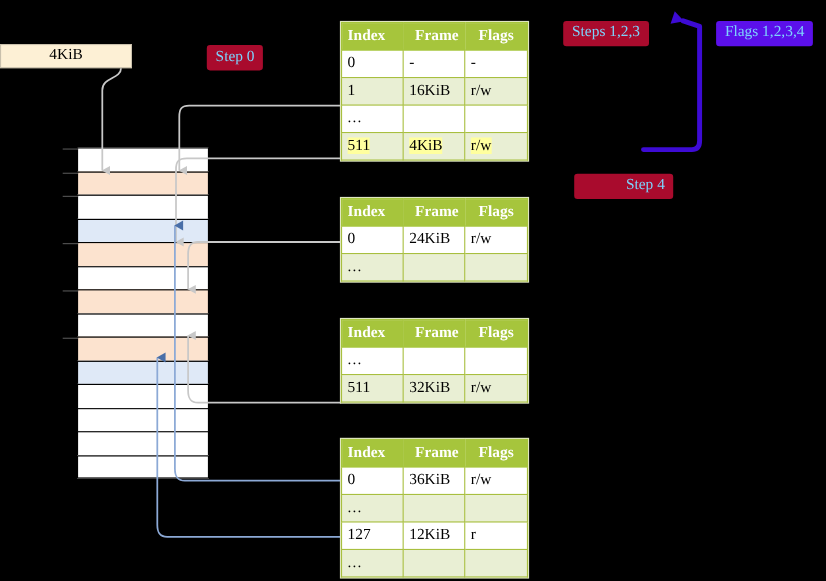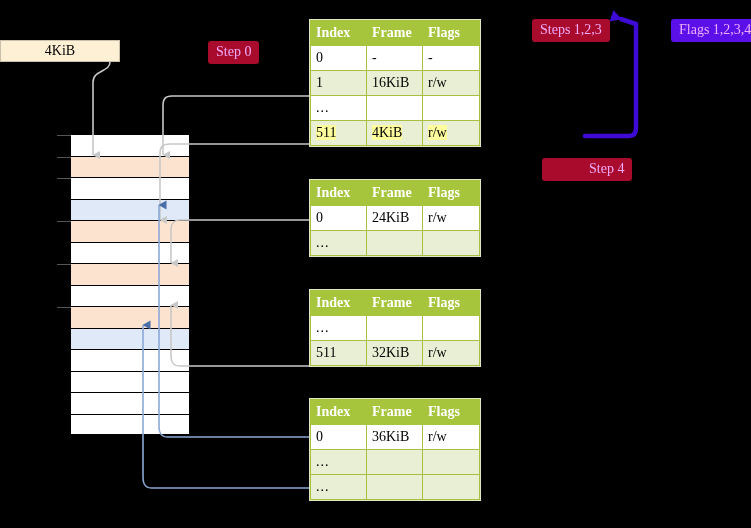--- a/index.html
+++ b/index.html
@@ -4,24 +4,23 @@
 <style>
   html,body{margin:0;padding:0;background:#000;}
   body{
     width:751px;height:528px;position:relative;overflow:hidden;
     font-family:"Liberation Serif","DejaVu Serif",serif;
   }
   .stage{position:absolute;left:0;top:0;width:751px;height:528px;}
 
   
   .badge{
-    position:absolute;color:#f0abfc;font-size:14px;line-height:1;
+    position:absolute;color:#7dd3fc;font-size:14px;line-height:1;
     padding:4px 8px 5px 8px;border-radius:3px;white-space:nowrap;
     font-family:"Liberation Serif","DejaVu Serif",serif;
-    margin-left:20px;
   }
   .badge.red{background:#a90b2d;}
   .badge.blue{background:#5b10ea;}
 
   
   .kib-box{
     position:absolute;left:0;top:40px;width:120px;height:22px;
     background:#fdf0d5;border:1px solid #c9c0ac;box-sizing:border-box;
     display:flex;align-items:center;justify-content:center;
     font-size:14px;color:#000;
@@ -51,22 +50,22 @@
     color:#000;font-weight:normal;
   }
   .ptable th{
     background:#a6c53c;color:#ffffff;font-weight:bold;
     font-size:14px;border-color:#a6c53c;
   }
   .ptable td.c0{width:56px;}
   .ptable td.c1{width:56px;}
   .ptable td.c2{width:57px;}
   .ptable th.c0{width:56px;}
-  .ptable th.c1{width:56px;}
-  .ptable th.c2{width:57px;}
+  .ptable th.c1{width:56px;text-align:right;}
+  .ptable th.c2{width:57px;text-align:center;}
   .ptable tr.alt td{background:#e9efd4;}
   .ptable tr.plain td{background:#ffffff;}
   .hl{background:#ffff9e;}
   .dots{letter-spacing:1px;}
 
   
   svg.overlay{position:absolute;left:0;top:0;width:751px;height:528px;overflow:visible;}
 </style>
 </head>
 <body>
@@ -225,20 +224,25 @@
           <tr class="plain">
             <td class="c0">0</td>
             <td class="c1">36KiB</td>
             <td class="c2">r/w</td>
           </tr>
           <tr class="alt">
             <td class="c0"><span class="dots">...</span></td>
             <td class="c1"></td>
             <td class="c2"></td>
           </tr>
+          <tr class="plain">
+            <td class="c0">127</td>
+            <td class="c1">12KiB</td>
+            <td class="c2">r</td>
+          </tr>
           <tr class="alt">
             <td class="c0"><span class="dots">...</span></td>
             <td class="c1"></td>
             <td class="c2"></td>
           </tr>
         </tbody>
       </table>
     </div>
 
   <div id="badges">

